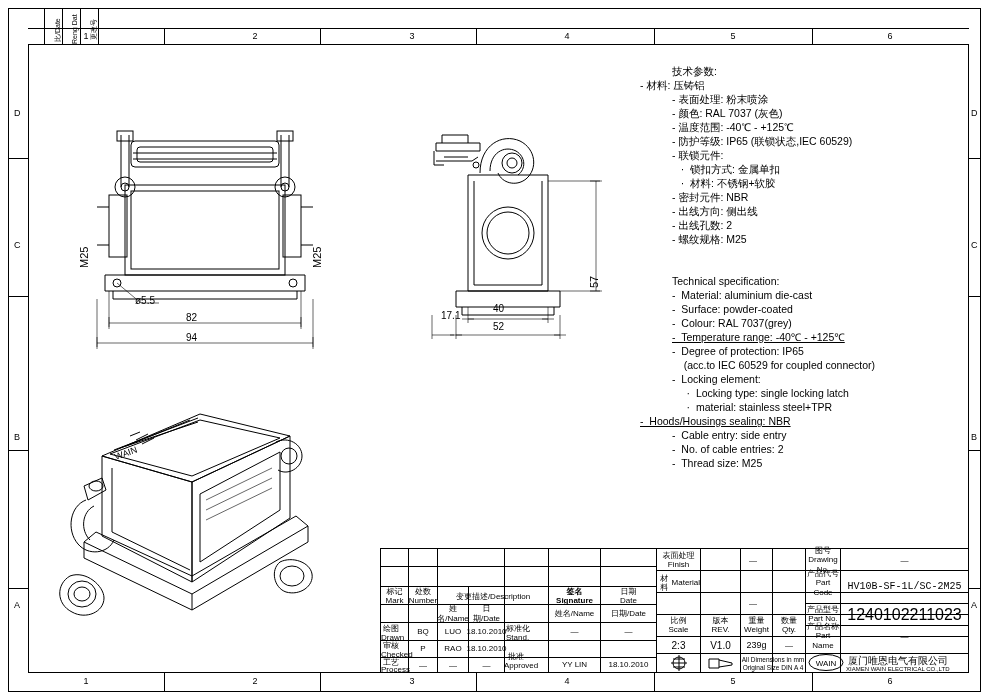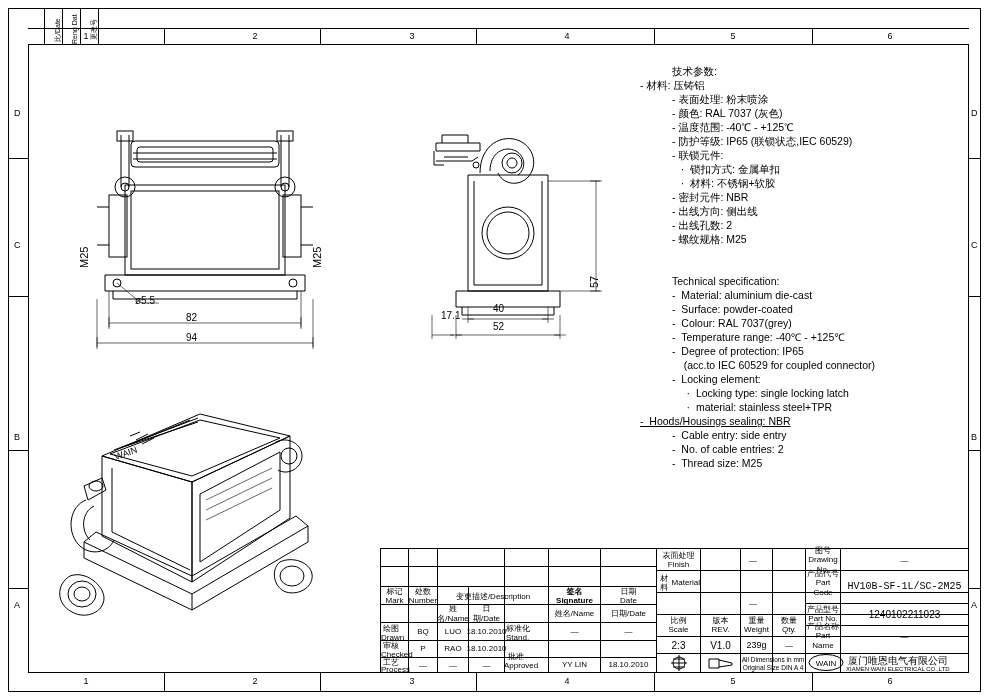--- a/index.html
+++ b/index.html
@@ -102,21 +102,21 @@
   <div class="spec" style="left:672px;top:176px;">   ·  材料: 不锈钢+软胶</div>
   <div class="spec" style="left:672px;top:190px;">- 密封元件: NBR</div>
   <div class="spec" style="left:672px;top:204px;">- 出线方向: 侧出线</div>
   <div class="spec" style="left:672px;top:218px;">- 出线孔数: 2</div>
   <div class="spec" style="left:672px;top:232px;">- 螺纹规格: M25</div>
 
   <div class="spec" style="left:672px;top:274px;">Technical specification:</div>
   <div class="spec" style="left:672px;top:288px;">-  Material: aluminium die-cast</div>
   <div class="spec" style="left:672px;top:302px;">-  Surface: powder-coated</div>
   <div class="spec" style="left:672px;top:316px;">-  Colour: RAL 7037(grey)</div>
-  <div class="spec" style="left:672px;top:330px;">-  Temperature range: -40℃ - +125℃</div>
+  <div class="spec" style="left:672px;top:330px;text-decoration:underline;">-  Temperature range: -40℃ - +125℃</div>
   <div class="spec" style="left:672px;top:344px;">-  Degree of protection: IP65</div>
   <div class="spec" style="left:672px;top:358px;">    (acc.to IEC 60529 for coupled connector)</div>
   <div class="spec" style="left:672px;top:372px;">-  Locking element:</div>
   <div class="spec" style="left:672px;top:386px;">     ·  Locking type: single locking latch</div>
   <div class="spec" style="left:672px;top:400px;">     ·  material: stainless steel+TPR</div>
   <div class="spec" style="left:640px;top:414px;text-decoration:underline;">-  Hoods/Housings sealing: NBR</div>
   <div class="spec" style="left:672px;top:428px;">-  Cable entry: side entry</div>
   <div class="spec" style="left:672px;top:442px;">-  No. of cable entries: 2</div>
   <div class="spec" style="left:672px;top:456px;">-  Thread size: M25</div>
 
@@ -372,21 +372,21 @@
   <div class="ttl center" style="left:806px;top:574px;width:34px;height:18px;flex-direction:column;">
     <span>产品代号</span>
     <span>Part Code</span>
   </div>
   <div class="ttl center" style="left:841px;top:572px;width:127px;height:30px;font-size:10px;font-family:Liberation Mono, monospace;">HV10B-SF-1L/SC-2M25</div>
 
   <div class="ttl center" style="left:806px;top:605px;width:34px;height:18px;flex-direction:column;">
     <span>产品型号</span>
     <span>Part No.</span>
   </div>
-  <div class="ttl center" style="left:841px;top:607px;width:127px;height:16px;font-size:10px;">1240102211023</div>
+  <div class="ttl center" style="left:841px;top:607px;width:127px;height:16px;font-size:16px;">1240102211023</div>
 
   <div class="ttl center" style="left:806px;top:627px;width:34px;height:18px;flex-direction:column;">
     <span>产品名称</span>
     <span>Part Name</span>
   </div>
   <div class="ttl center" style="left:841px;top:629px;width:127px;height:16px;">—</div>
 
   <div class="ttl center" style="left:657px;top:616px;width:43px;height:18px;flex-direction:column;">
     <span>比例</span>
     <span>Scale</span>

